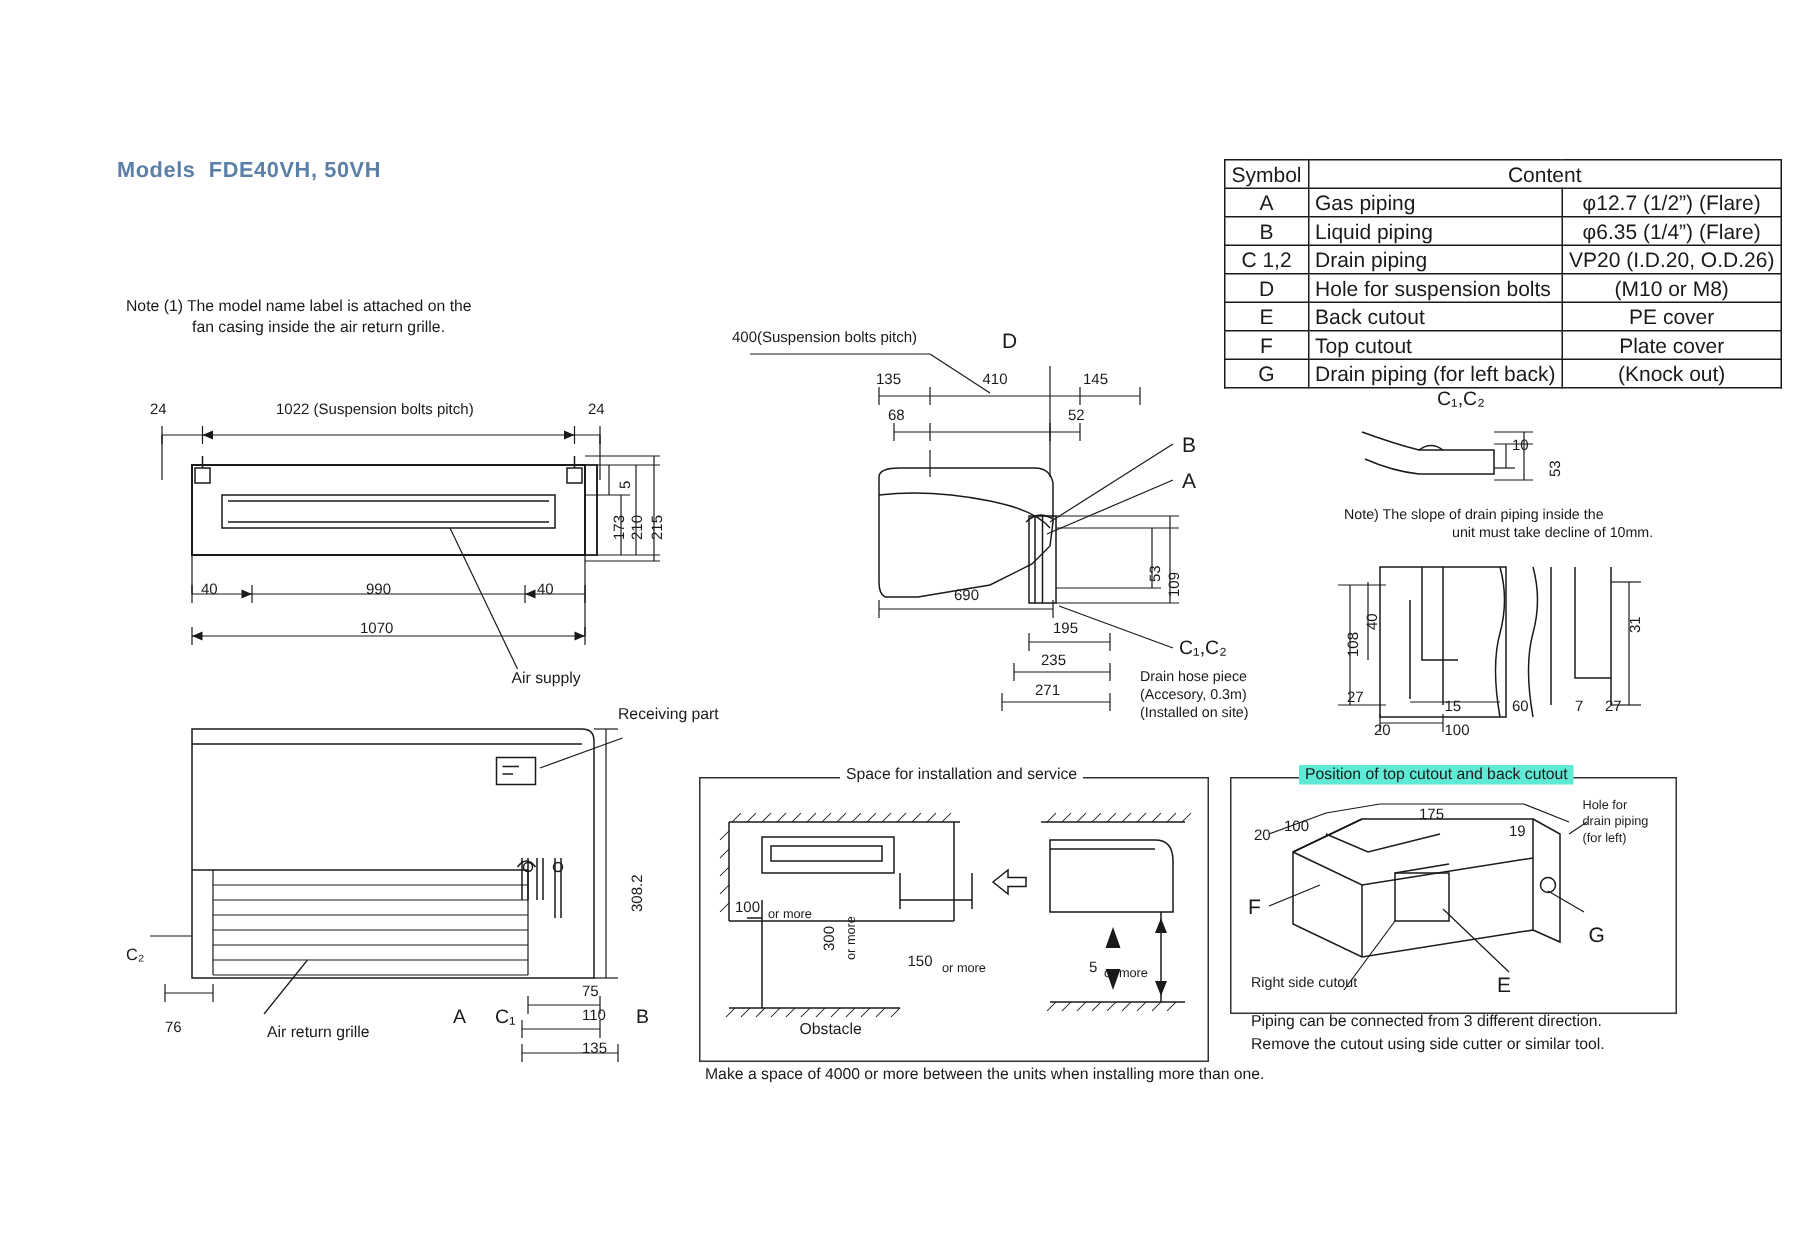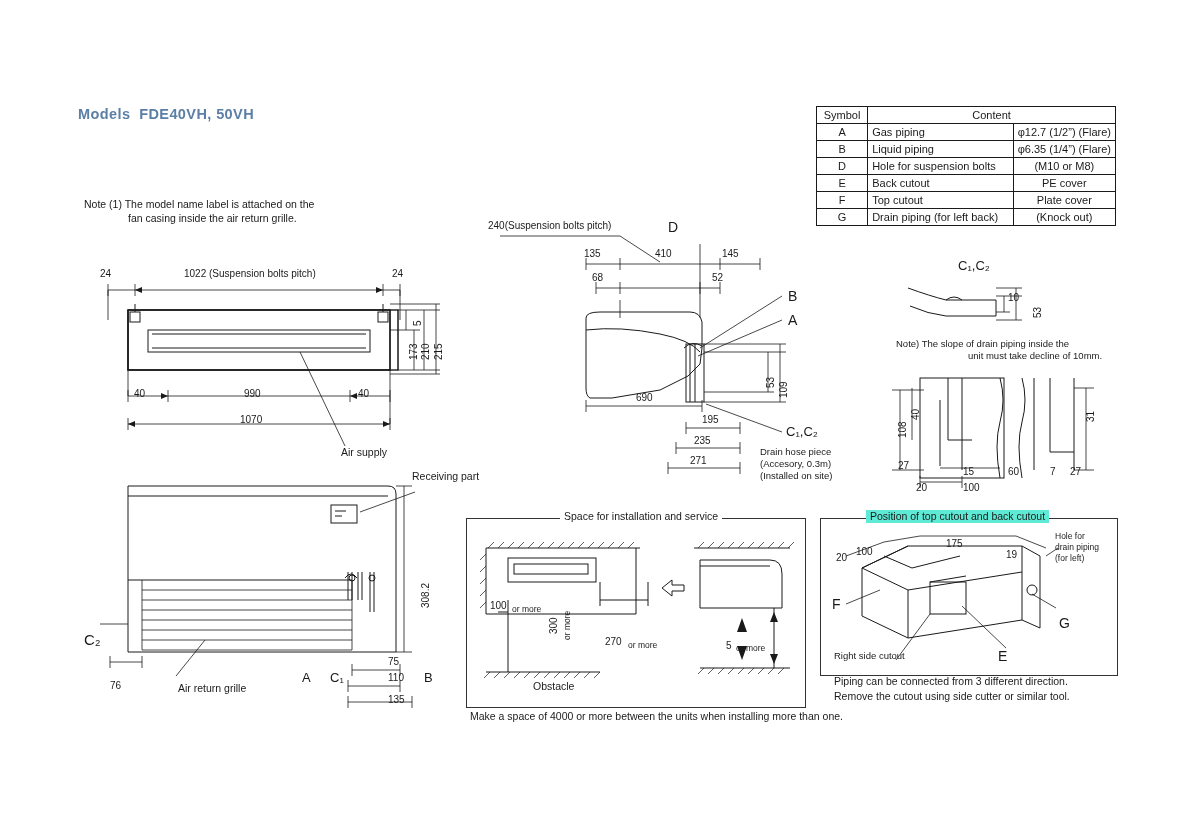--- a/index.html
+++ b/index.html
@@ -3,21 +3,21 @@
 <meta charset="utf-8">
 <style>
   html,body{margin:0;padding:0;background:#fff;}
   body{width:1200px;height:826px;position:relative;font-family:"Liberation Sans",sans-serif;color:#1a1a1a;overflow:hidden;}
   .sheet{position:absolute;left:0;top:0;width:1100px;height:826px;}
   .abs{position:absolute;}
   .txt{font-size:10.5px;line-height:1.25;white-space:pre;color:#1a1a1a;}
   .txt.sm{font-size:9.5px;}
   .txt.xs{font-size:8.5px;}
   .title{font-size:14.5px;font-weight:bold;color:#5b7fa6;letter-spacing:.4px;white-space:pre;}
-  table.sym{position:absolute;border-collapse:collapse;font-size:11px;}
+  table.sym{position:absolute;border-collapse:collapse;font-size:14px;}
   table.sym td{border:1px solid #1a1a1a;padding:1px 4px;white-space:nowrap;height:14px;}
   table.sym td.c{text-align:center;}
   .rot{transform-origin:0 0;white-space:pre;font-size:10.5px;}
   svg{position:absolute;left:0;top:0;overflow:visible;}
   .dimtxt{font-size:10px;white-space:pre;}
   .panel{position:absolute;border:1px solid #333;box-sizing:border-box;}
 </style>
 </head>
 <body>
 
@@ -36,20 +36,25 @@
     </tr>
     <tr>
       <td class="c">A</td>
       <td style="width:140px;">Gas piping</td>
       <td class="c">φ12.7 (1/2”) (Flare)</td>
     </tr>
     <tr>
       <td class="c">B</td>
       <td>Liquid piping</td>
       <td class="c">φ6.35 (1/4”) (Flare)</td>
+    </tr>
+    <tr>
+      <td class="c">C 1,2</td>
+      <td>Drain piping</td>
+      <td class="c">VP20 (I.D.20, O.D.26)</td>
     </tr>
     <tr>
       <td class="c">D</td>
       <td>Hole for suspension bolts</td>
       <td class="c">(M10 or M8)</td>
     </tr>
     <tr>
       <td class="c">E</td>
       <td>Back cutout</td>
       <td class="c">PE cover</td>
@@ -309,31 +314,31 @@
   <div class="abs rot dimtxt" style="left:420px;top:360px;transform:rotate(-90deg);">210</div>
   <div class="abs rot dimtxt" style="left:433px;top:360px;transform:rotate(-90deg);">215</div>
   <div class="abs dimtxt" style="left:134px;top:388px;">40</div>
   <div class="abs dimtxt" style="left:244px;top:388px;">990</div>
   <div class="abs dimtxt" style="left:358px;top:388px;">40</div>
   <div class="abs dimtxt" style="left:240px;top:414px;">1070</div>
   <div class="abs txt" style="left:341px;top:446px;">Air supply</div>
 
   <div class="abs txt" style="left:412px;top:470px;">Receiving part</div>
   <div class="abs txt" style="left:178px;top:682px;">Air return grille</div>
-  <div class="abs txt" style="left:84px;top:631px;font-size:15px;">C₂</div>
+  <div class="abs txt" style="left:84px;top:631px;font-size:11px;">C₂</div>
   <div class="abs txt" style="left:302px;top:670px;font-size:13px;">A</div>
   <div class="abs txt" style="left:330px;top:670px;font-size:13px;">C₁</div>
   <div class="abs txt" style="left:424px;top:670px;font-size:13px;">B</div>
   <div class="abs rot dimtxt" style="left:420px;top:608px;transform:rotate(-90deg);">308.2</div>
   <div class="abs dimtxt" style="left:110px;top:680px;">76</div>
   <div class="abs dimtxt" style="left:388px;top:656px;">75</div>
   <div class="abs dimtxt" style="left:388px;top:672px;">110</div>
   <div class="abs dimtxt" style="left:388px;top:694px;">135</div>
 
-  <div class="abs dimtxt" style="left:488px;top:220px;">240(Suspension bolts pitch)</div>
+  <div class="abs dimtxt" style="left:488px;top:220px;">400(Suspension bolts pitch)</div>
   <div class="abs dimtxt" style="left:584px;top:248px;">135</div>
   <div class="abs dimtxt" style="left:655px;top:248px;">410</div>
   <div class="abs dimtxt" style="left:722px;top:248px;">145</div>
   <div class="abs dimtxt" style="left:592px;top:272px;">68</div>
   <div class="abs dimtxt" style="left:712px;top:272px;">52</div>
   <div class="abs dimtxt" style="left:636px;top:392px;">690</div>
   <div class="abs rot dimtxt" style="left:765px;top:388px;transform:rotate(-90deg);">53</div>
   <div class="abs rot dimtxt" style="left:778px;top:398px;transform:rotate(-90deg);">109</div>
   <div class="abs dimtxt" style="left:702px;top:414px;">195</div>
   <div class="abs dimtxt" style="left:694px;top:435px;">235</div>
@@ -461,21 +466,21 @@
       <polygon points="742,618 737,632 747,632"></polygon>
       <polygon points="742,660 737,646 747,646"></polygon>
       <polygon points="774,612 770,622 778,622"></polygon>
       <polygon points="774,664 770,654 778,654"></polygon>
     </g>
   </svg>
   <div class="abs dimtxt" style="left:490px;top:600px;">100</div>
   <div class="abs txt xs" style="left:512px;top:604px;">or more</div>
   <div class="abs rot dimtxt" style="left:548px;top:634px;transform:rotate(-90deg);">300</div>
   <div class="abs rot txt xs" style="left:562px;top:640px;transform:rotate(-90deg);">or more</div>
-  <div class="abs dimtxt" style="left:605px;top:636px;">270</div>
+  <div class="abs dimtxt" style="left:605px;top:636px;">150</div>
   <div class="abs txt xs" style="left:628px;top:640px;">or more</div>
   <div class="abs dimtxt" style="left:726px;top:640px;">5</div>
   <div class="abs txt xs" style="left:736px;top:643px;">or more</div>
   <div class="abs txt" style="left:533px;top:680px;">Obstacle</div>
   <div class="abs txt" style="left:470px;top:710px;">Make a space of 4000 or more between the units when installing more than one.</div>
 
   <div class="panel" style="left:820px;top:518px;width:298px;height:158px;"></div>
   <div class="abs txt" style="left:866px;top:510px;background:#5eead4;padding:0 4px;">Position of top cutout and back cutout</div>
   <svg width="1200" height="826">
     <g stroke="#1a1a1a" stroke-width="1" fill="none">

